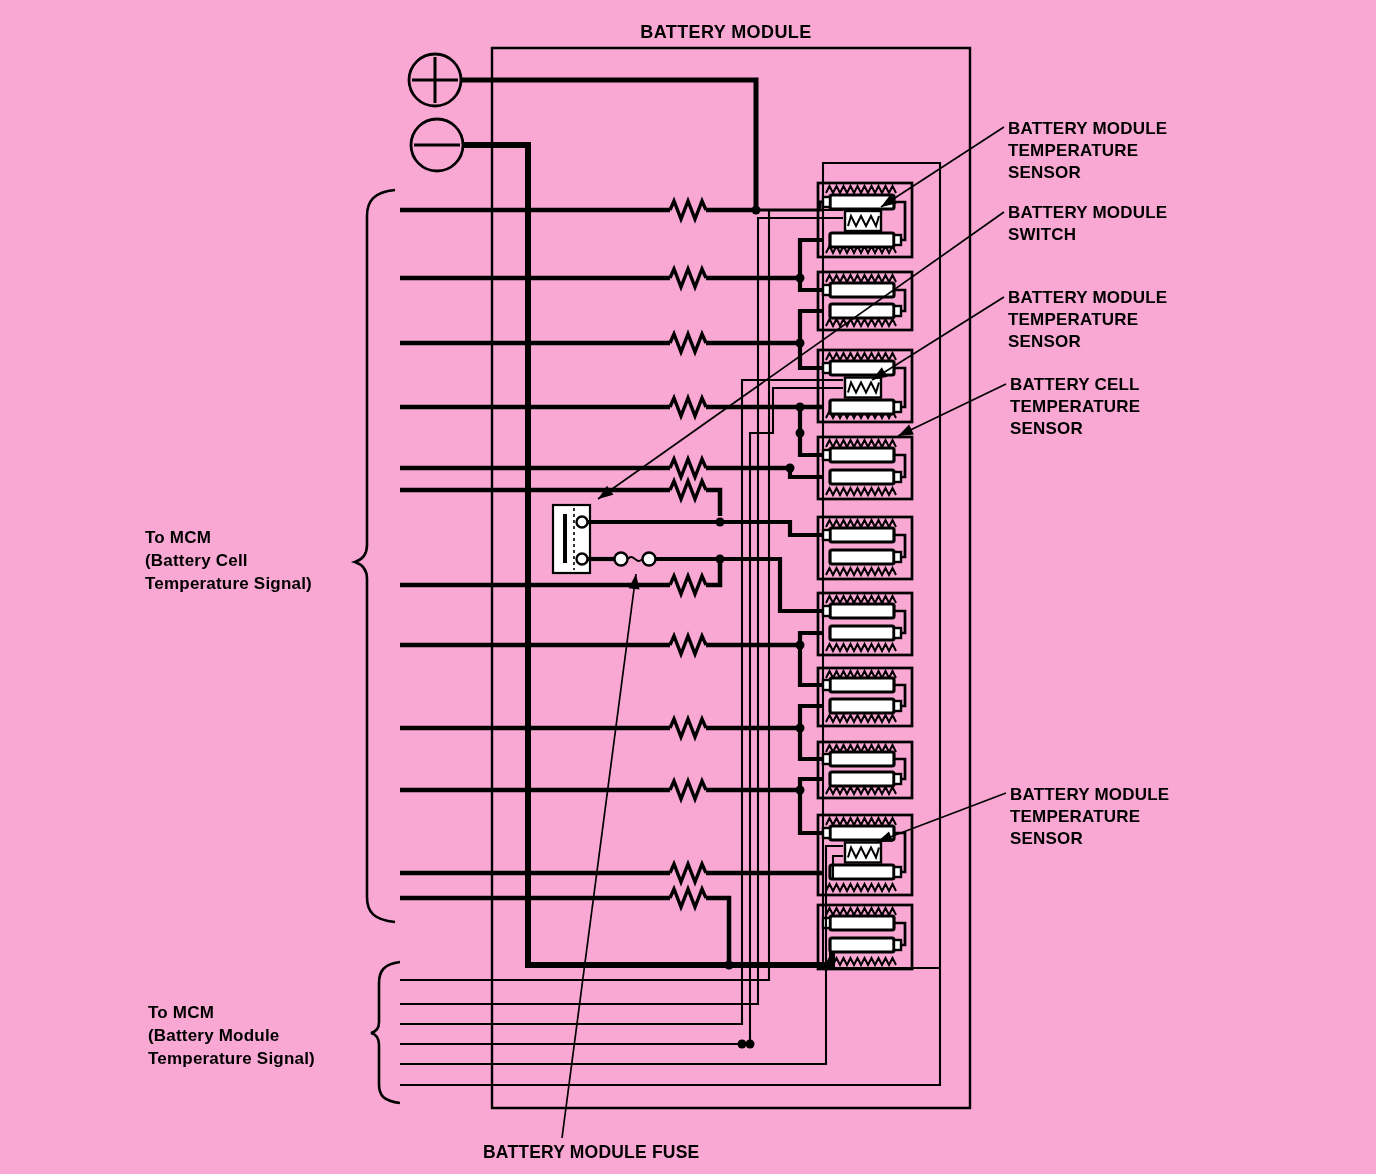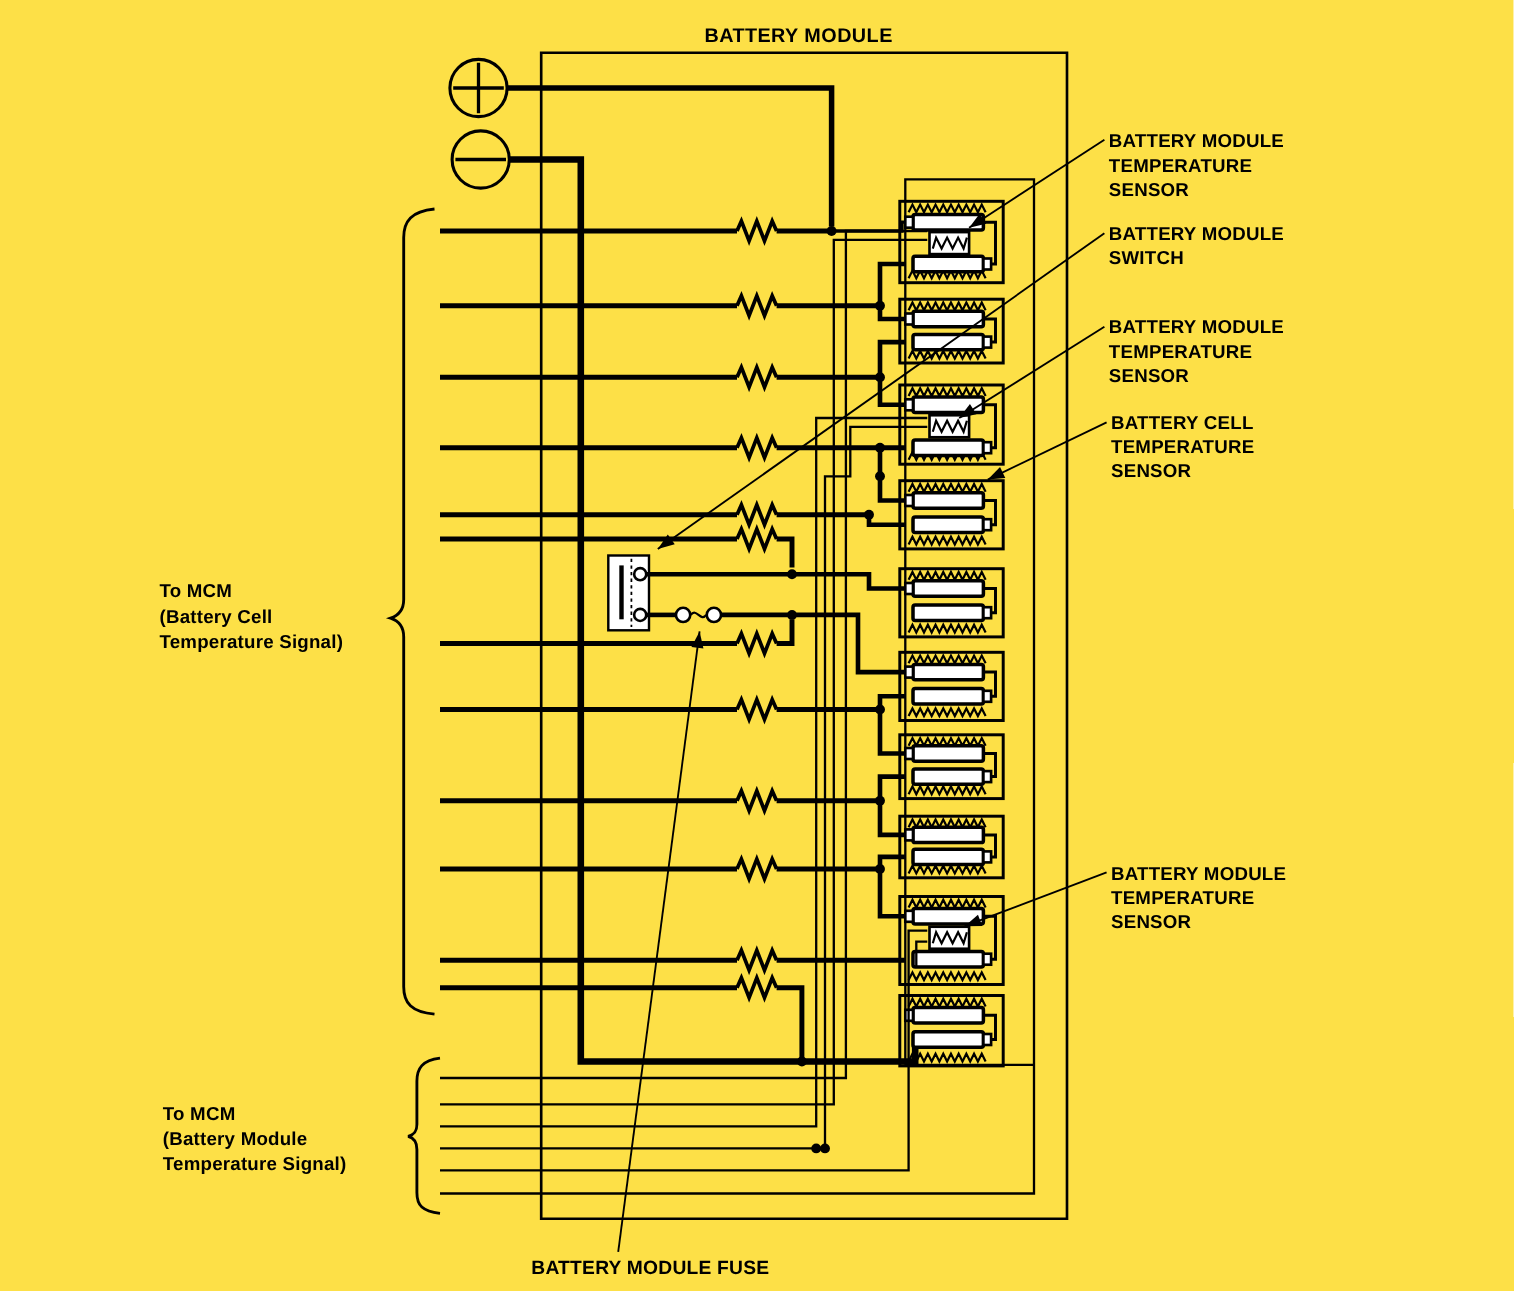--- a/index.html
+++ b/index.html
@@ -1,16 +1,16 @@
 <!DOCTYPE html>
 <html><head>
 <meta charset="utf-8">
 <style>
   html,body{margin:0;padding:0;background:#ffffff;}
-  .stage{position:relative;width:1376px;height:1174px;background:#fde047;overflow:hidden;
+  .stage{position:relative;width:1376px;height:1174px;background:#f9a8d4;overflow:hidden;
          font-family:"Liberation Sans",sans-serif;}
   svg text{font-family:"Liberation Sans",sans-serif;font-weight:bold;fill:#000;}
   .lbl{font-size:17px;letter-spacing:.2px;}
   .title{font-size:18px;letter-spacing:.4px;}
 </style>
 </head>
 <body>
 
 <div class="stage">
 <svg id="dia" width="1376" height="1174" viewBox="0 0 1376 1174">

